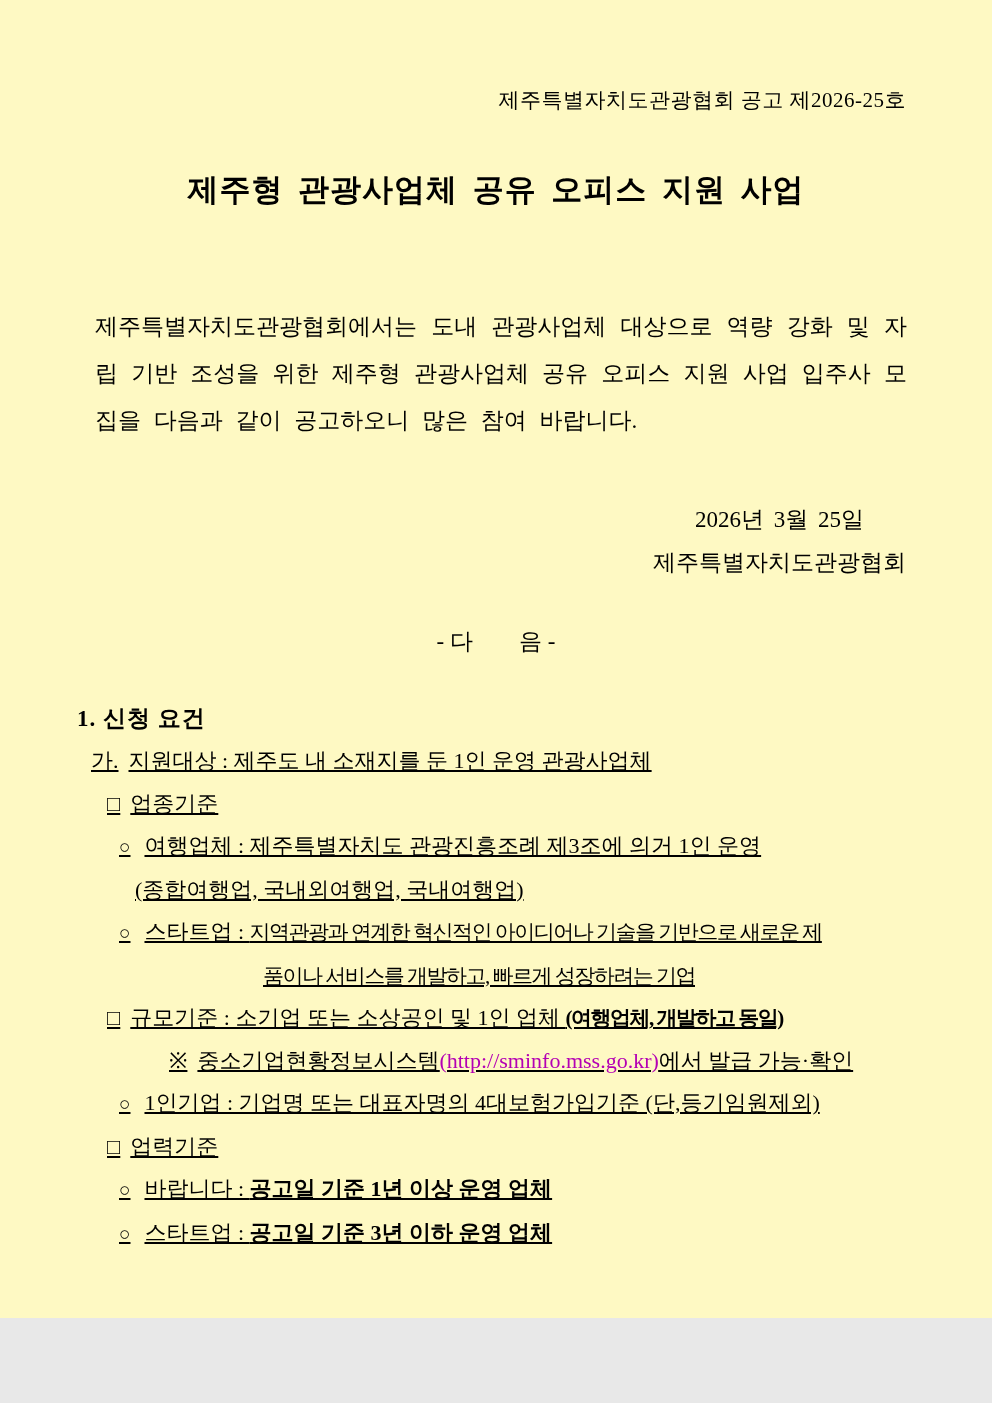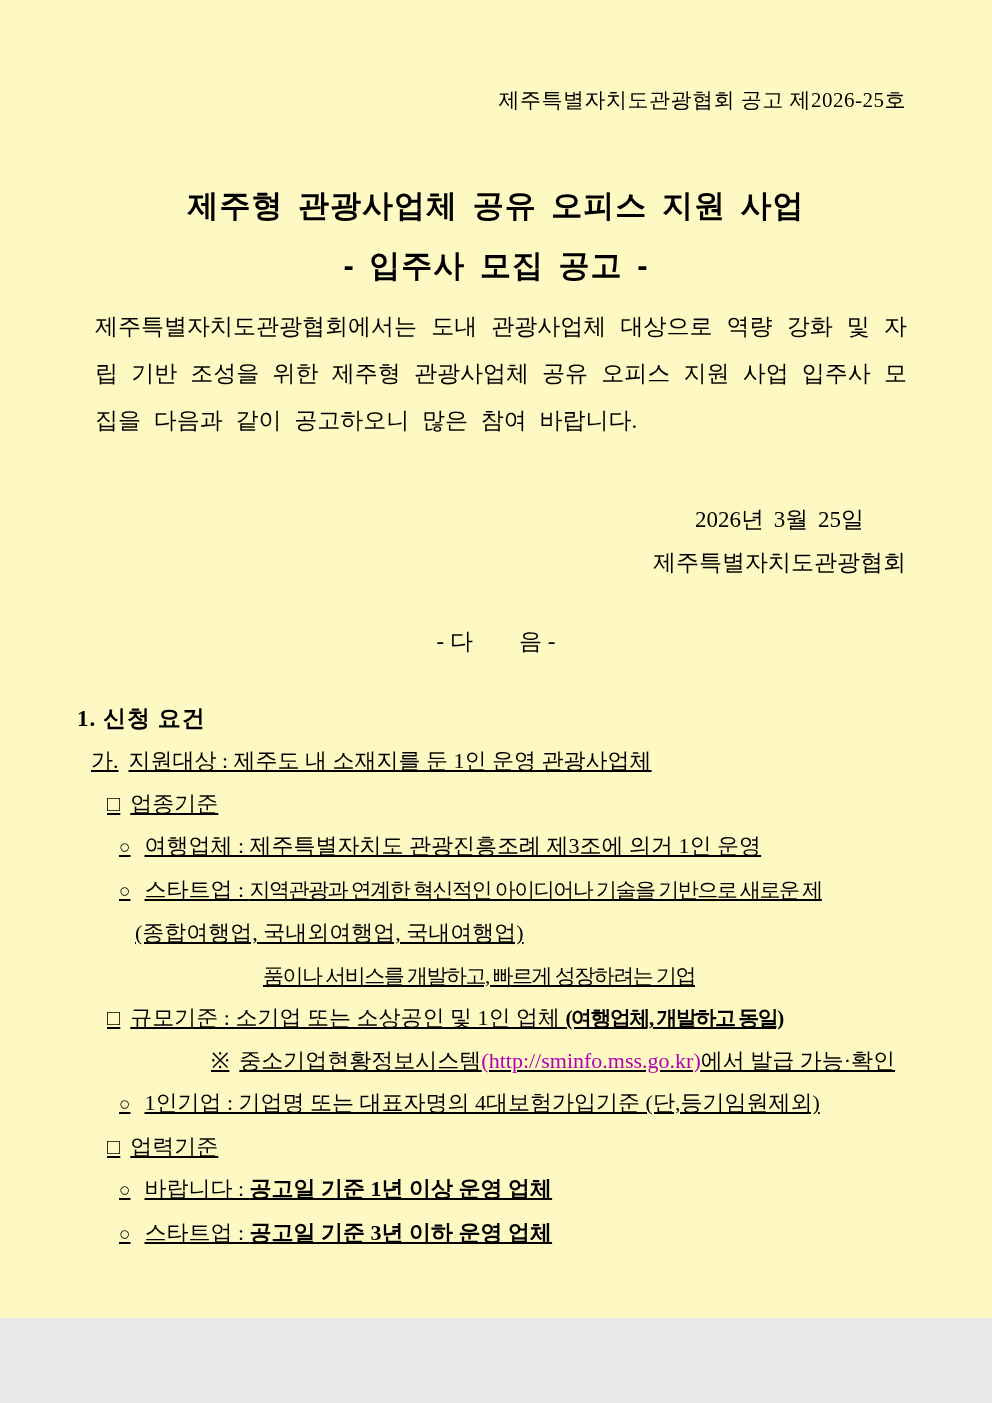--- a/index.html
+++ b/index.html
@@ -10,21 +10,21 @@
     background:#fef9c3;
     color:#000;
     font-family:"Liberation Serif","DejaVu Serif",serif;
     overflow:hidden;
   }
   .doc-number {
     position:absolute; top:86px; right:86px;
     font-size:21px; letter-spacing:0.5px;
   }
   .title-block {
-    position:absolute; top:176px; left:0; right:0;
+    position:absolute; top:160px; left:0; right:0;
     text-align:center;
     font-family:"Liberation Sans","DejaVu Sans",sans-serif;
     font-weight:bold;
     font-size:31px;
     line-height:60px;
     letter-spacing:1px;
     word-spacing:5px;
   }
   .intro {
     position:absolute; top:303px; left:95px; width:812px;
@@ -49,38 +49,37 @@
   .sec-heading {
     font-weight:bold; font-size:23px;
     line-height:42px; letter-spacing:1px;
   }
   .line { line-height:42.5px; white-space:nowrap;text-decoration:underline; }
   .l-ga    { padding-left:14px; }
   .l-sq    { padding-left:30px; }
   .l-ci    { padding-left:42px; }
   .l-paren { padding-left:58px; }
   .l-cont  { padding-left:186px; }
-  .l-note  { padding-left:92px;text-align:center; }
+  .l-note  { padding-left:92px; }
   .bullet        { margin-right:10px; }
   .bullet-circle { margin-right:14px; font-size:19px; }
   .bold   { font-weight:bold; }
   .condensed { letter-spacing:-1.5px; font-size:21px; }
   .condensed-bold { letter-spacing:-1.5px; font-size:21px; font-weight:bold; }
   .link { color:#b400b4; text-decoration:none; }
 </style>
 </head>
 <body>
 
 <div class="page">
 
   <div class="doc-number">제주특별자치도관광협회 공고 제2026-25호</div>
 
   <div class="title-block">
     <div>제주형 관광사업체 공유 오피스 지원 사업</div>
-    <div>- 입주사 모집 공고 -</div>
   </div>
 
   <div class="intro">제주특별자치도관광협회에서는 도내 관광사업체 대상으로 역량 강화 및 자립 기반 조성을 위한 제주형 관광사업체 공유 오피스 지원 사업 입주사 모집을 다음과 같이 공고하오니 많은 참여 바랍니다.</div>
 
   <div class="date-block">
     <div>2026년 3월 25일</div>
     <div>제주특별자치도관광협회</div>
   </div>
 
   <div class="daum">- 다        음 -</div>
@@ -94,26 +93,26 @@
     </div>
 
     <div class="line l-sq">
       <span class="bullet">□</span><span>업종기준</span>
     </div>
 
     <div class="line l-ci">
       <span class="bullet-circle">○</span><span>여행업체 : 제주특별자치도 관광진흥조례 제3조에 의거 1인 운영</span>
     </div>
 
+    <div class="line l-paren">
+      <span>(종합여행업, 국내외여행업, 국내여행업)</span>
+    </div>
+
     <div class="line l-ci">
       <span class="bullet-circle">○</span><span>스타트업 : </span><span class="condensed">지역관광과 연계한 혁신적인 아이디어나 기술을 기반으로 새로운 제</span>
-    </div>
-
-    <div class="line l-paren">
-      <span>(종합여행업, 국내외여행업, 국내여행업)</span>
     </div>
 
     <div class="line l-cont">
       <span class="condensed">품이나 서비스를 개발하고, 빠르게 성장하려는 기업</span>
     </div>
 
     <div class="line l-sq">
       <span class="bullet">□</span><span>규모기준 : 소기업 또는 소상공인 및 1인 업체 </span><span class="condensed-bold">(여행업체, 개발하고 동일)</span>
     </div>
 

